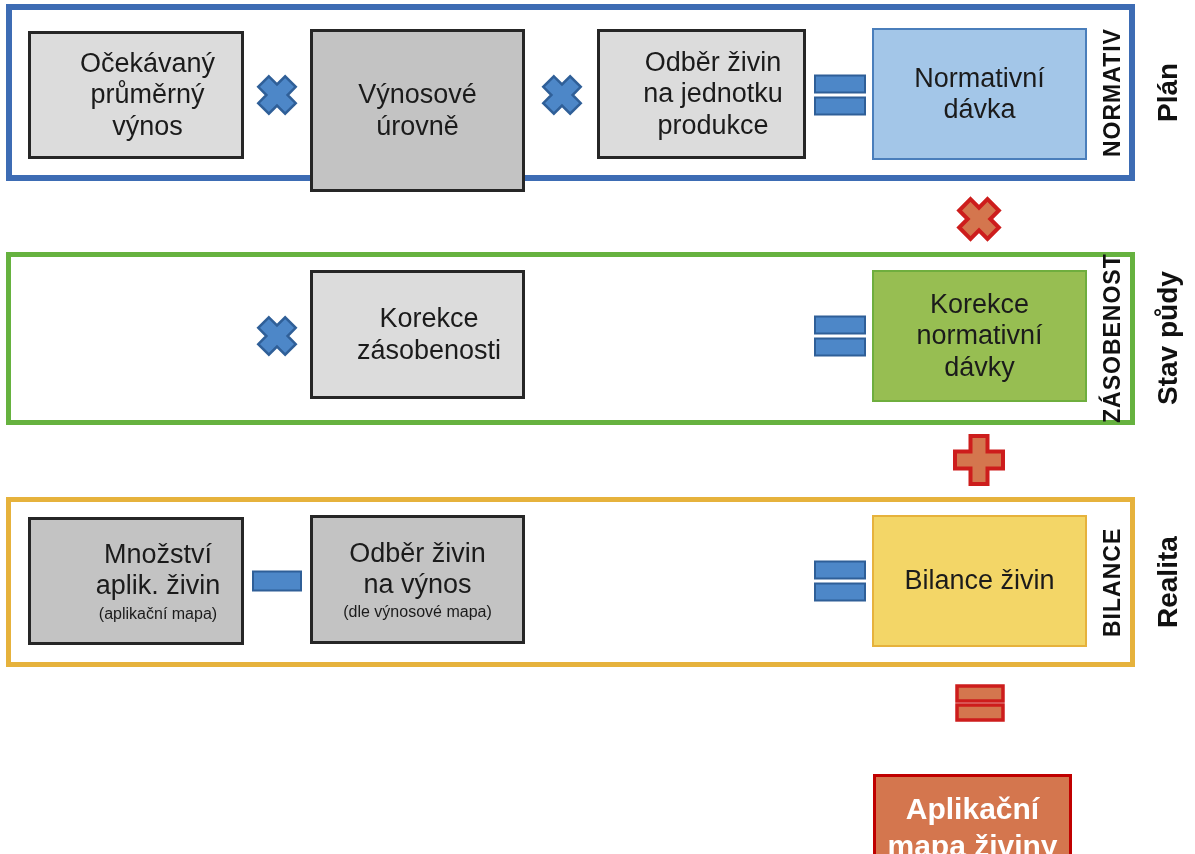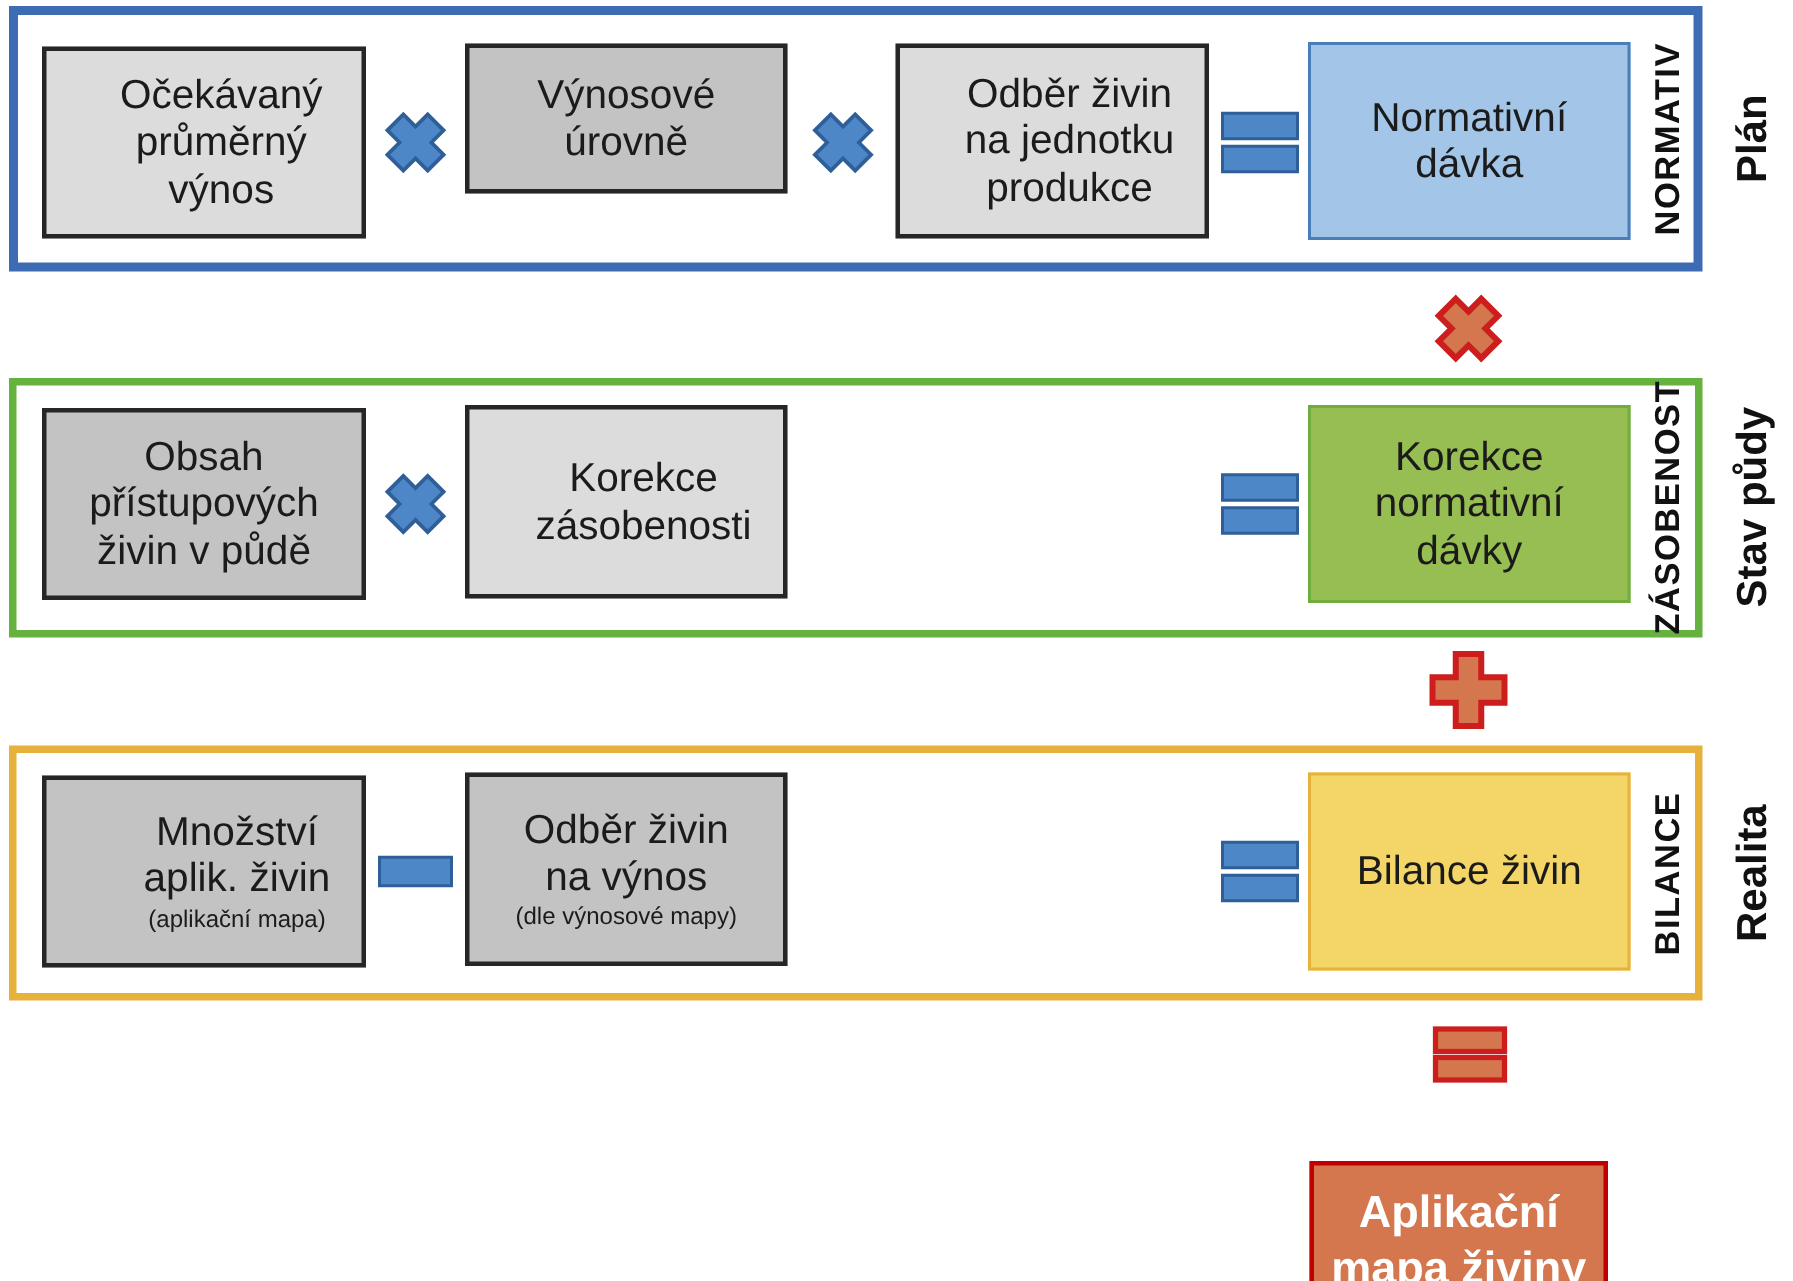--- a/index.html
+++ b/index.html
@@ -20,21 +20,21 @@
   }
   .gray-light{background:#dcdcdc;border:3px solid #262626;padding-left:23px;}
   .gray-mid{background:#c3c3c3;border:3px solid #262626;}
   .blue-box{background:#a3c6e8;border:2px solid #4a7ebb;}
   .green-box{background:#97be52;border:2px solid #6fae3e;}
   .yellow-box{background:#f3d667;border:2px solid #e6b23c;}
   .red-box{background:#d4764e;border:3px solid #c00000;color:#ffffff;font-weight:bold;font-size:30px;line-height:1.25;}
   .subtext{font-size:16px;line-height:1.2;margin-top:2px;}
   
   .b-a{left:28px;top:31px;width:216px;height:128px;}
-  .b-b{left:310px;top:29px;width:215px;height:100px;}
+  .b-b{left:310px;top:29px;width:215px;height:163px;}
   .b-c{left:597px;top:29px;width:209px;height:130px;}
   .b-d{left:872px;top:28px;width:215px;height:132px;}
   .b-e{left:28px;top:272px;width:216px;height:128px;}
   .b-f{left:310px;top:270px;width:215px;height:129px;}
   .b-g{left:872px;top:270px;width:215px;height:132px;}
   .b-h{left:28px;top:517px;width:216px;height:128px;padding-left:44px;}
   .b-i{left:310px;top:515px;width:215px;height:129px;}
   .b-j{left:872px;top:515px;width:215px;height:132px;}
   .b-result{left:873px;top:774px;width:199px;height:106px;}
   
@@ -90,25 +90,20 @@
     <span>Normativní
 dávka</span>
   </div>
   <div class="vlabel vlabel-inner vl-1 vl-in">NORMATIV</div>
   <div class="vlabel vlabel-outer vl-1 vl-out">Plán</div>
 
   <svg class="op" style="left:948px;top:188px;" width="62" height="62" viewBox="-31 -31 62 62">
     <polygon transform="rotate(45)" points="-20,-8 -8,-8 -8,-20 8,-20 8,-8 20,-8 20,8 8,8 8,20 -8,20 -8,8 -20,8" fill="#d4764e" stroke="#cd1d1c" stroke-width="4"></polygon>
   </svg>
 
-  <div class="box gray-mid b-e">
-    <span>Obsah
-přístupových
-živin v půdě</span>
-  </div>
   <svg class="op" style="left:249px;top:308px;" width="56" height="56" viewBox="-28 -28 56 56">
     <polygon transform="rotate(45)" points="-19,-7.5 -7.5,-7.5 -7.5,-19 7.5,-19 7.5,-7.5 19,-7.5 19,7.5 7.5,7.5 7.5,19 -7.5,19 -7.5,7.5 -19,7.5" fill="#4d87c8" stroke="#2f5f98" stroke-width="2.5"></polygon>
   </svg>
   <div class="box gray-light b-f">
     <span>Korekce
 zásobenosti</span>
   </div>
   <svg class="op" style="left:812px;top:313px;" width="56" height="46" viewBox="-28 -23 56 46">
     <rect x="-25" y="-19.5" width="50" height="17" fill="#4d87c8" stroke="#2f5f98" stroke-width="2"></rect>
     <rect x="-25" y="2.5" width="50" height="17" fill="#4d87c8" stroke="#2f5f98" stroke-width="2"></rect>
@@ -129,21 +124,21 @@
     <span>Množství
 aplik. živin</span>
     <span class="subtext">(aplikační mapa)</span>
   </div>
   <svg class="op" style="left:250px;top:568px;" width="54" height="26" viewBox="-27 -13 54 26">
     <rect x="-24" y="-9.5" width="48" height="19" fill="#4d87c8" stroke="#2f5f98" stroke-width="2"></rect>
   </svg>
   <div class="box gray-mid b-i">
     <span>Odběr živin
 na výnos</span>
-    <span class="subtext">(dle výnosové mapy)</span>
+    <span class="subtext">(dle výnosové mapa)</span>
   </div>
   <svg class="op" style="left:812px;top:558px;" width="56" height="46" viewBox="-28 -23 56 46">
     <rect x="-25" y="-19.5" width="50" height="17" fill="#4d87c8" stroke="#2f5f98" stroke-width="2"></rect>
     <rect x="-25" y="2.5" width="50" height="17" fill="#4d87c8" stroke="#2f5f98" stroke-width="2"></rect>
   </svg>
   <div class="box yellow-box b-j">
     <span>Bilance živin</span>
   </div>
   <div class="vlabel vlabel-inner vl-3 vl-in">BILANCE</div>
   <div class="vlabel vlabel-outer vl-3 vl-out">Realita</div>

